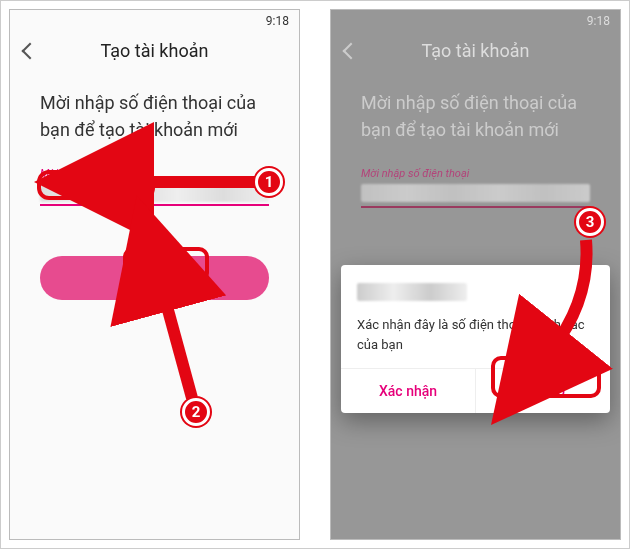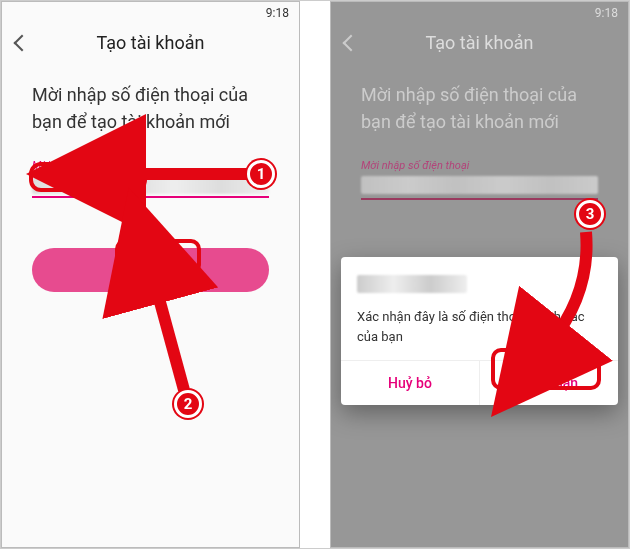--- a/index.html
+++ b/index.html
@@ -14,20 +14,21 @@
     .outer-frame {
       position: absolute;
       top: 0; left: 0;
       width: 630px;
       height: 549px;
       border: 1px solid #ccc;
     }
     .phones {
       display: flex;
       gap: 30px;
+      padding: 8px;
       height: 100%;
     }
     .phone {
       flex: 1;
       border: 1px solid #bbb;
       background: #fafafa;
       position: relative;
       overflow: hidden;
     }
     .phone.dimmed::after {
@@ -297,24 +298,24 @@
         <div class="field-label">Mời nhập số điện thoại</div>
         <div class="field-blur" style="opacity:0.6;"></div>
         <div style="height:2px;background:#9a3a5f;margin-top:4px;"></div>
       </div>
 
       <div class="dialog">
         <div class="dialog-number"></div>
         <div class="dialog-text">Xác nhận đây là số điện thoại chính xác của bạn</div>
         <div class="dialog-actions">
           <div class="dialog-btn">
-            <span>Huỷ bỏ</span>
+            <span>Xác nhận</span>
           </div>
           <div class="dialog-btn">
-            <span>Xác nhận</span>
+            <span>Huỷ bỏ</span>
           </div>
         </div>
       </div>
 
       <div class="anno-layer">
 
         <div class="anno-rect" style="left:160px; top:346px; width:110px; height:42px; border-radius:10px;"></div>
 
         <div class="arrow" style="left:190px; top:220px;">
           <svg width="100" height="140">

